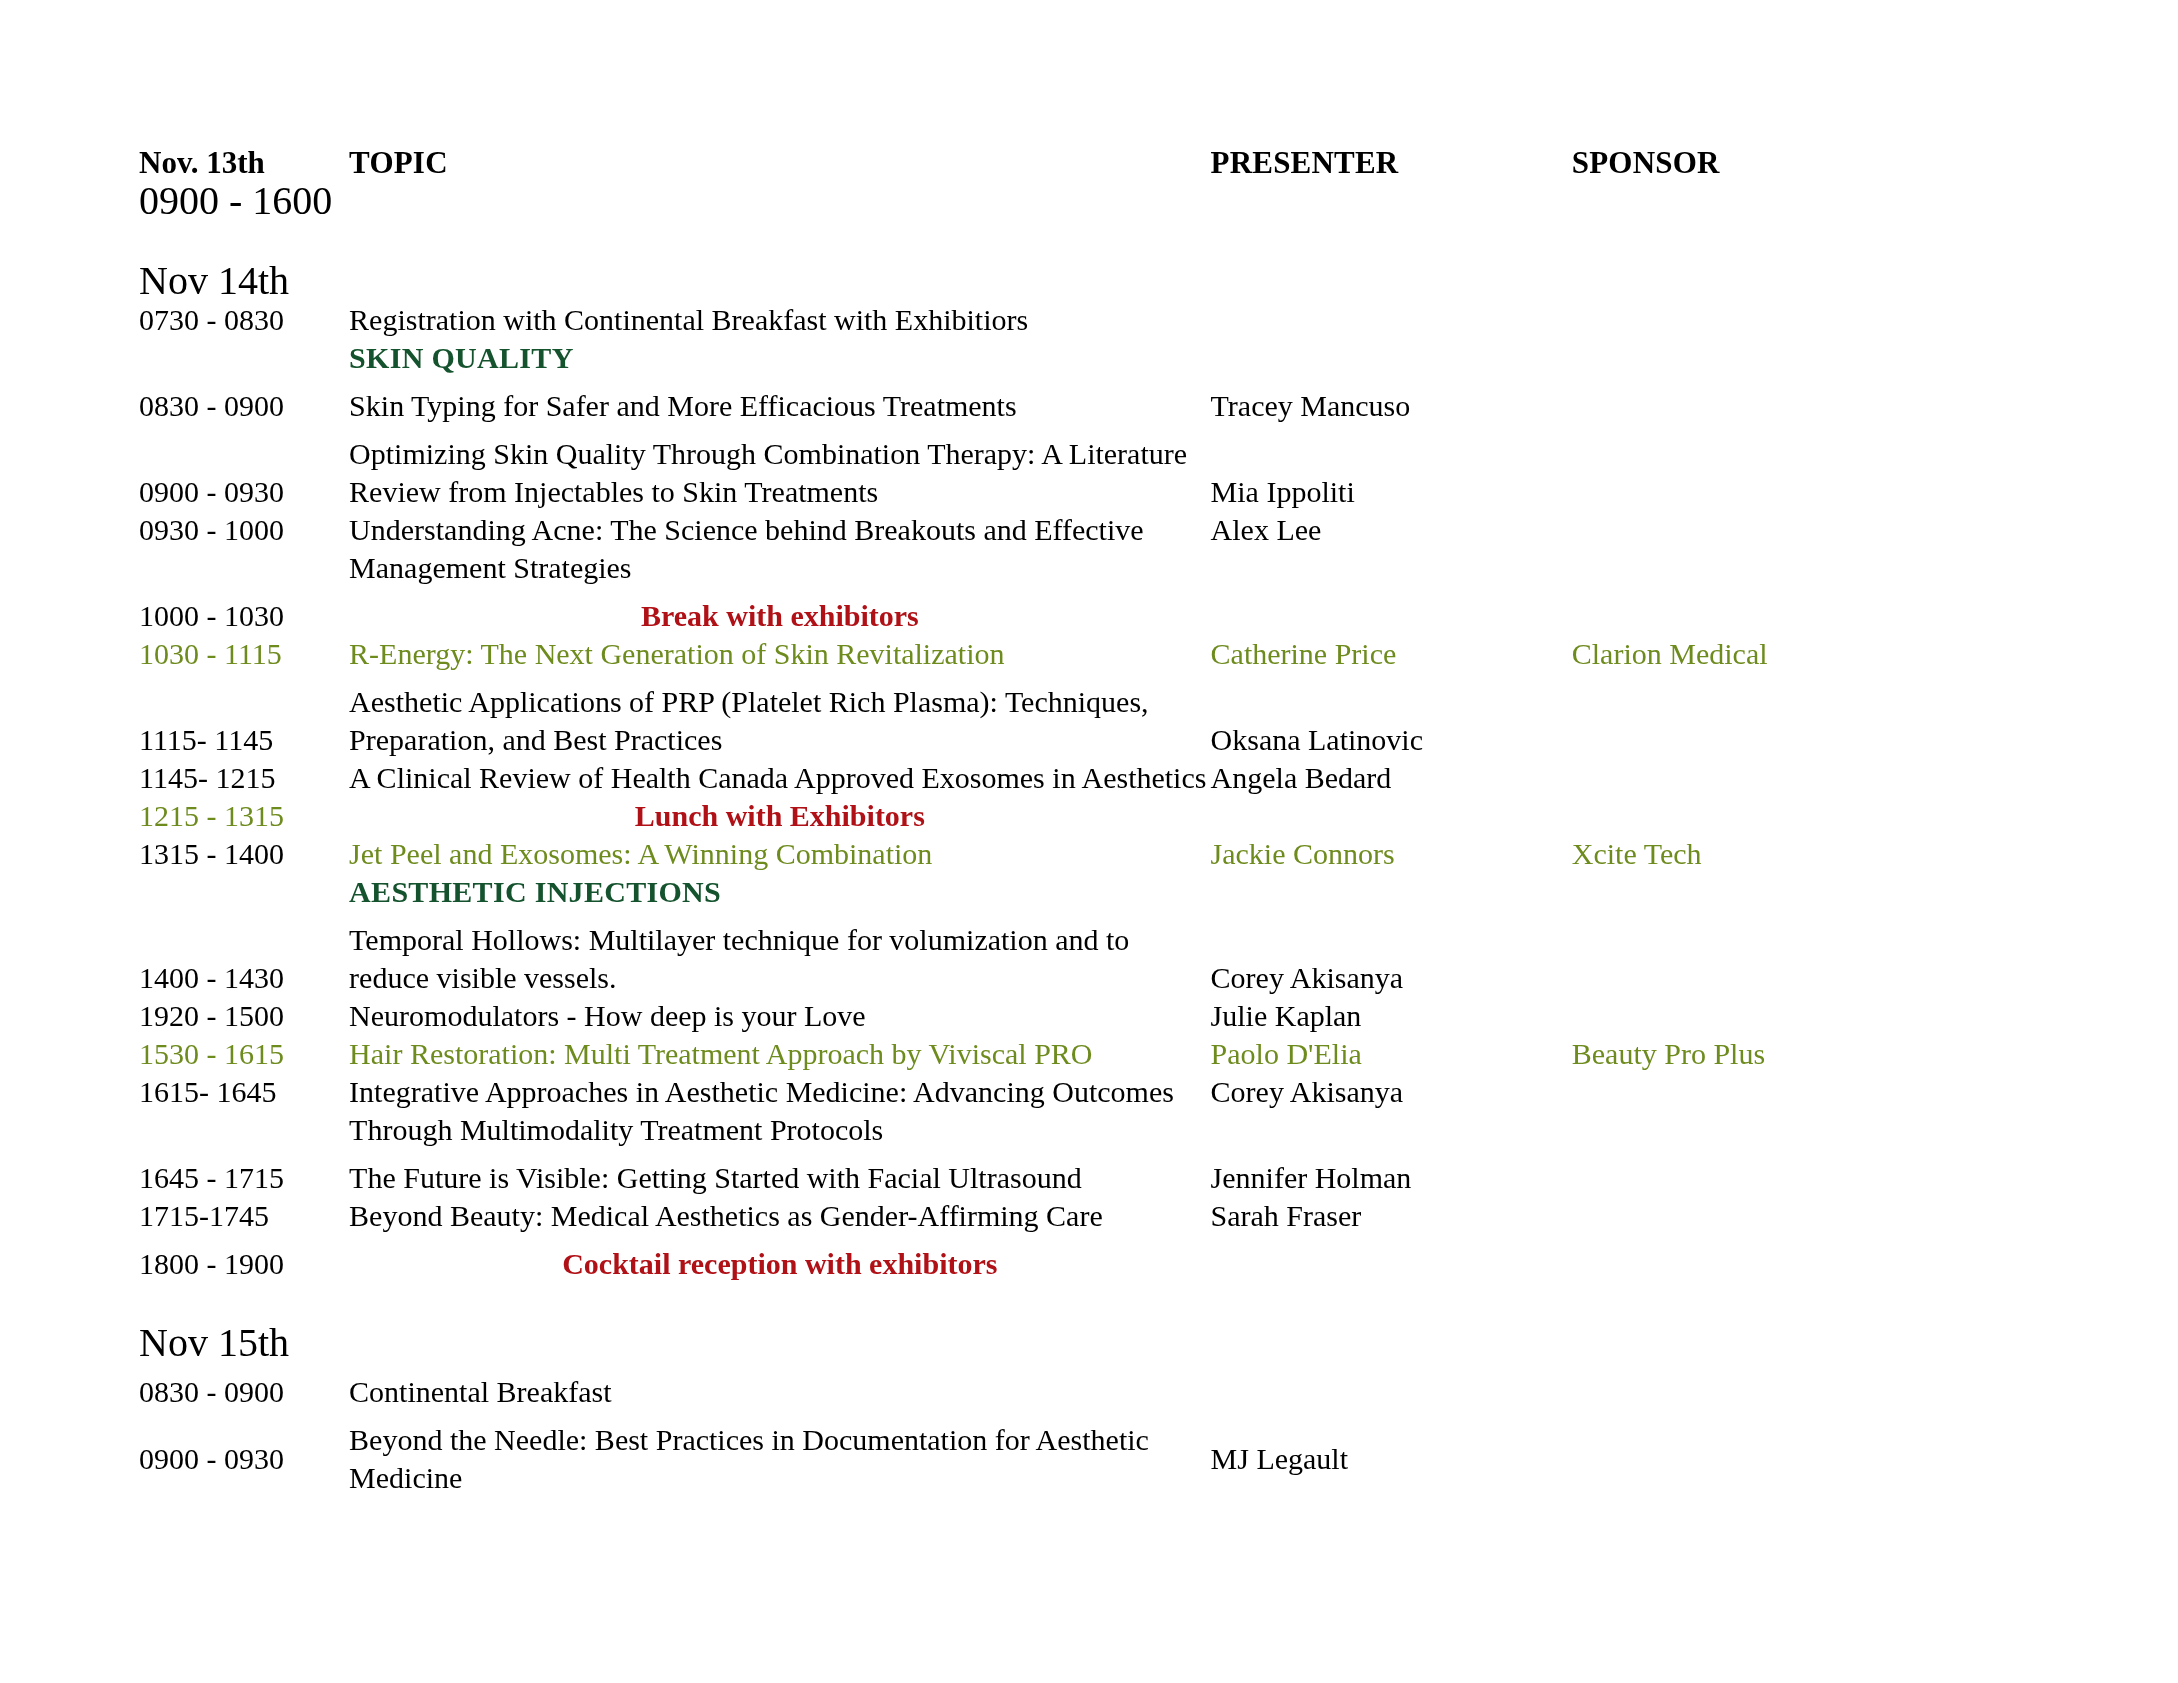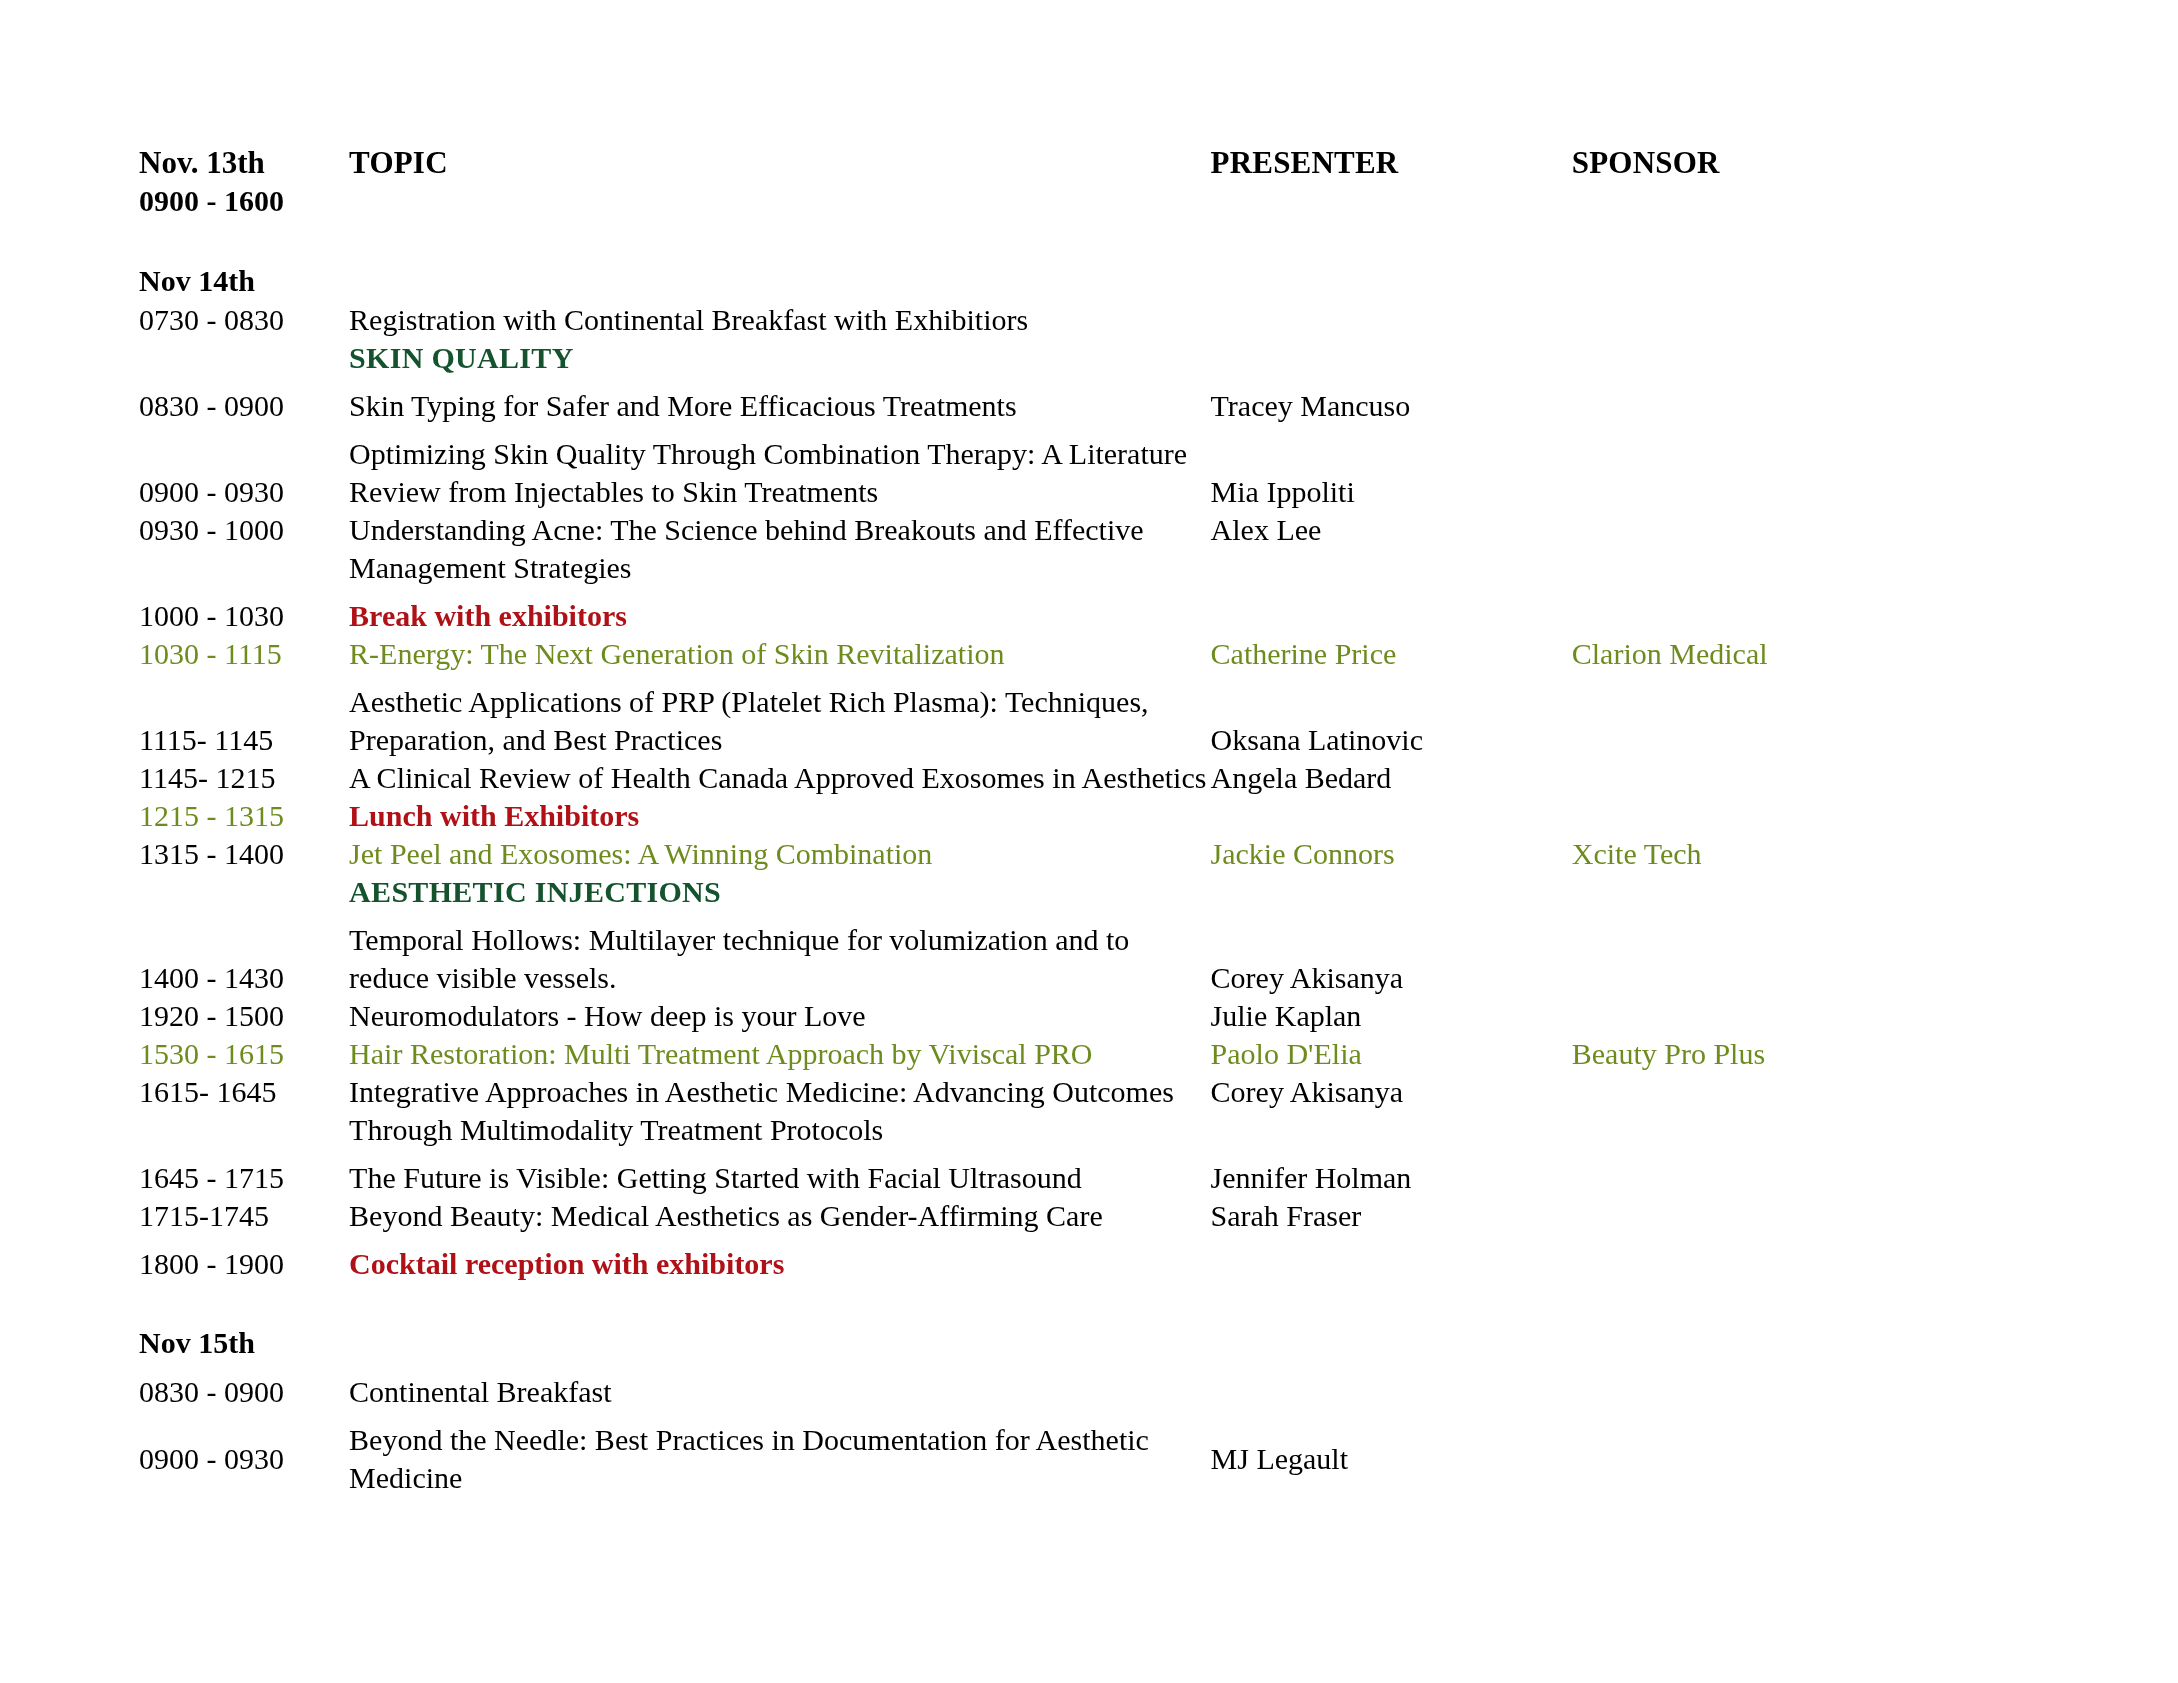--- a/index.html
+++ b/index.html
@@ -54,39 +54,39 @@
     vertical-align: bottom;
   }
   tr.head td.topic,
   tr.head td.pres,
   tr.head td.spon {
     letter-spacing: 0.2px;
   }
 
   
   tr.day td {
-    font-weight: bold;
-    font-size: 30px;
+    font-weight: normal;
+    font-size: 40px;
     line-height: 40px;
     padding-top: 12px;
   }
   tr.day-tight td { padding-top: 0; }
 
   
   .section-head {
     font-weight: bold;
     font-size: 30px;
     letter-spacing: 0.3px;
   }
 
   
   tr.spacer td { height: 40px; line-height: 40px; font-size: 1px; }
 
   .c-blue  { color: #14532d; }
-  .c-red   { color: #B01117; }
+  .c-red   { color: #B01117; text-align: center; }
   .c-green { color: #6E8B1E; margin-top: 36px; }
   .bold    { font-weight: bold; }
 
   tr.r-tallpad td { padding-top: 10px; }
 </style>
 </head>
 <body>
 
 <div class="page">
   <div class="agenda">

